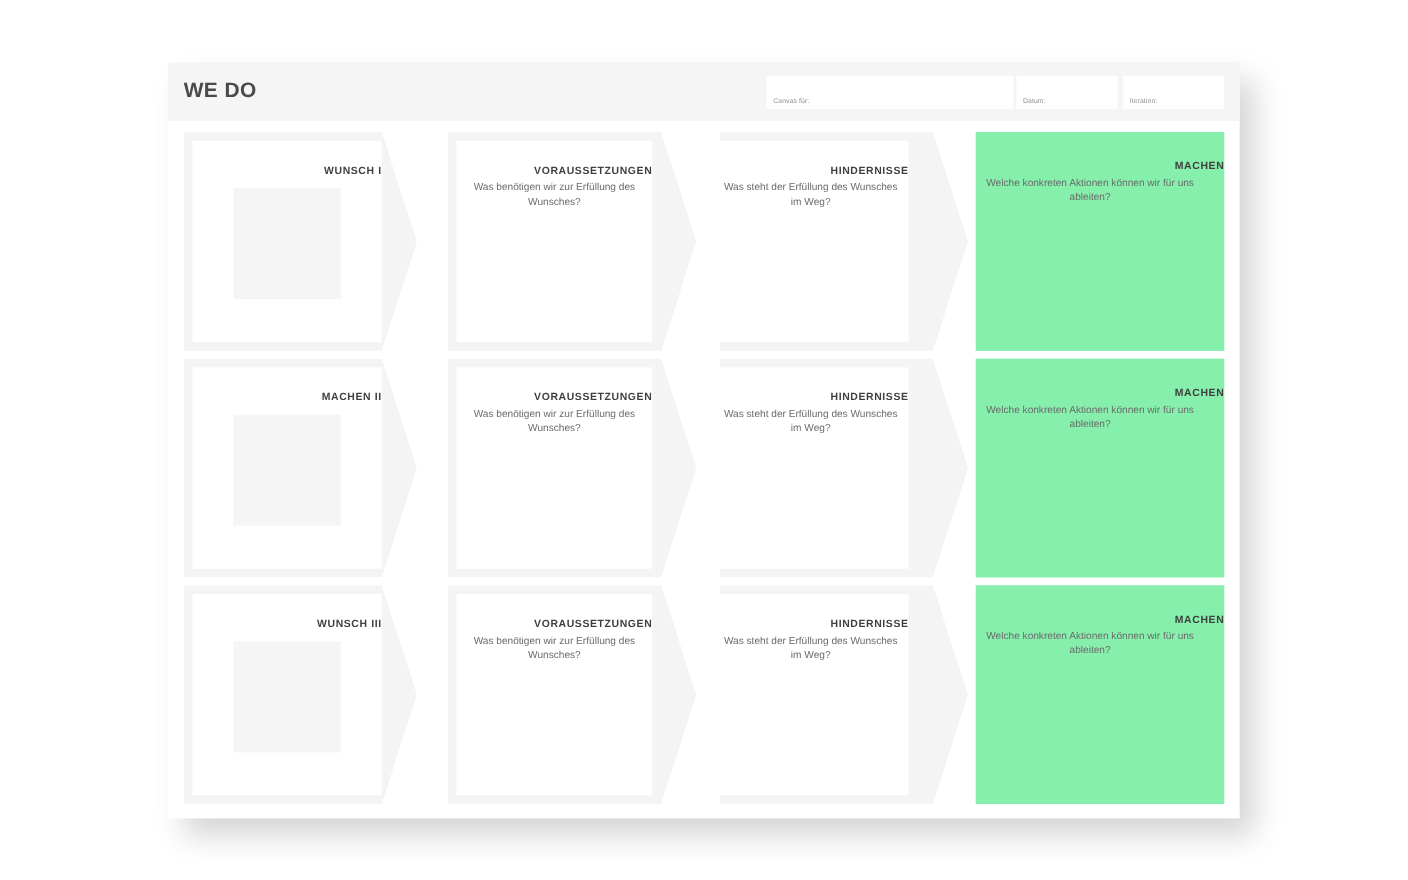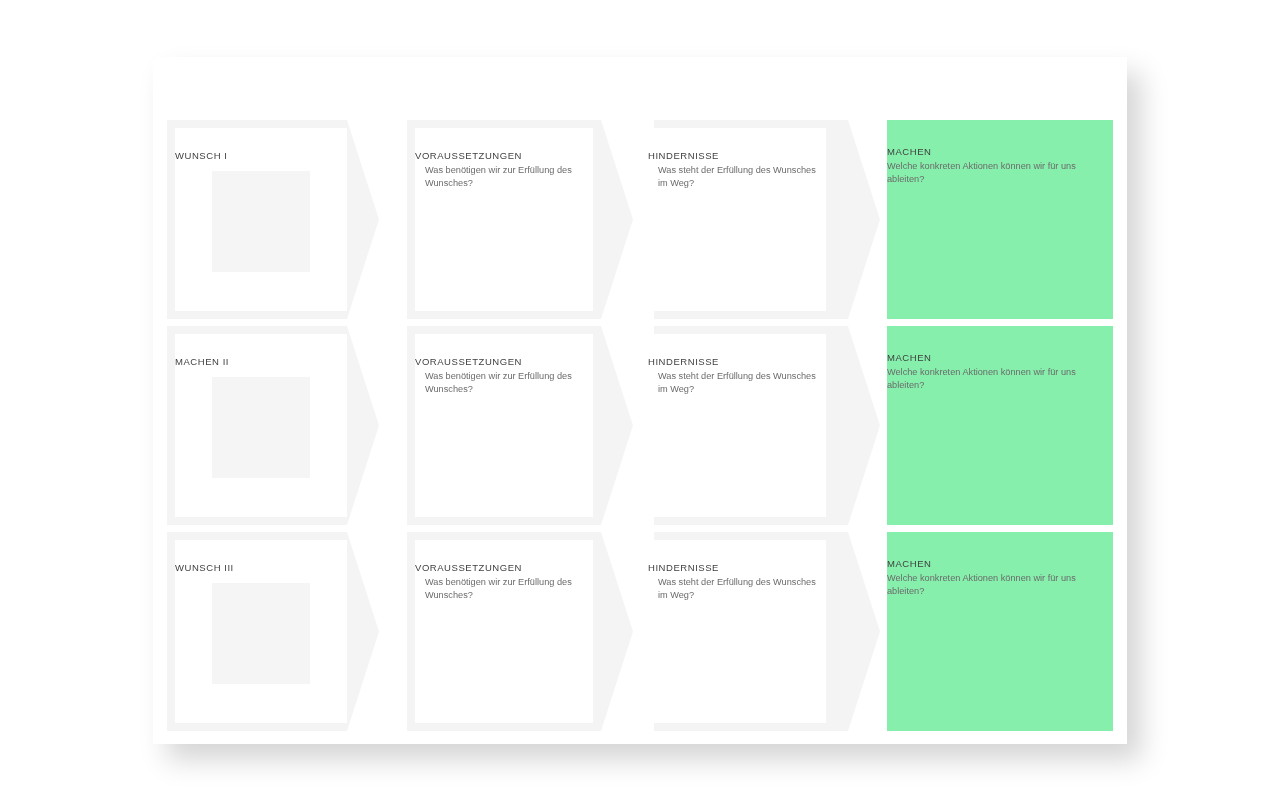--- a/index.html
+++ b/index.html
@@ -109,31 +109,32 @@
     height: 199px;
     background: #86efac;
   }
 
   
   .card-title {
     position: absolute;
     left: 0;
     right: 0;
     top: 22px;
-    text-align: left;
+    text-align: right;
     font-size: 9.5px;
-    font-weight: normal;
+    font-weight: bold;
     letter-spacing: 0.55px;
     color: #3f3f3f;
   }
   .card-subtitle {
     position: absolute;
     left: 10px;
     right: 10px;
     top: 36px;
+    text-align: center;
     font-size: 9.2px;
     line-height: 12.6px;
     color: #6b6b6b;
   }
   .result-panel .card-title { top: 26px; }
   .result-panel .card-subtitle { top: 40px; left: 0; right: 18px; }
 
   
   .wish-placeholder {
     position: absolute;
@@ -142,20 +143,33 @@
     width: 98px;
     height: 101px;
     background: #f5f5f5;
   }
 </style>
 </head>
 <body>
 
 <div id="canvas-sheet">
 
+  <div id="canvas-header">
+    <div id="page-title">WE DO</div>
+
+    <div class="header-field" id="field-canvas-fuer">
+      <span class="field-label">Canvas für:</span>
+    </div>
+    <div class="header-field" id="field-datum">
+      <span class="field-label">Datum:</span>
+    </div>
+    <div class="header-field" id="field-iteration">
+      <span class="field-label">Iteration:</span>
+    </div>
+  </div>
 
   <div class="canvas-row" id="row-1">
     <div class="chevron-band with-point" id="band-1-1"></div>
     <div class="chevron-band with-point" id="band-1-2"></div>
     <div class="chevron-band with-point" id="band-1-3"></div>
 
     <div class="step-card" id="card-1-1">
       <div class="card-title">WUNSCH I</div>
       <div class="wish-placeholder"></div>
     </div>

